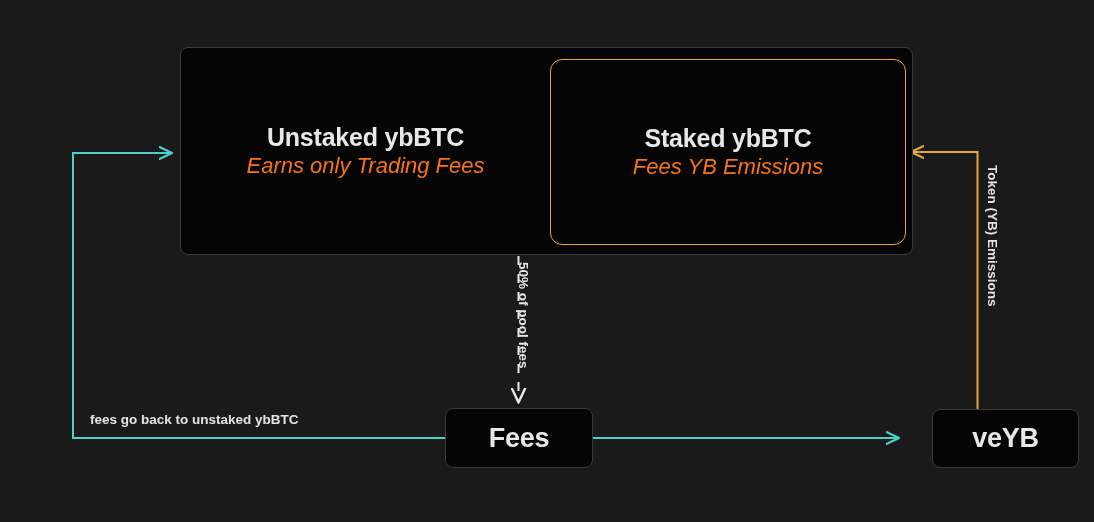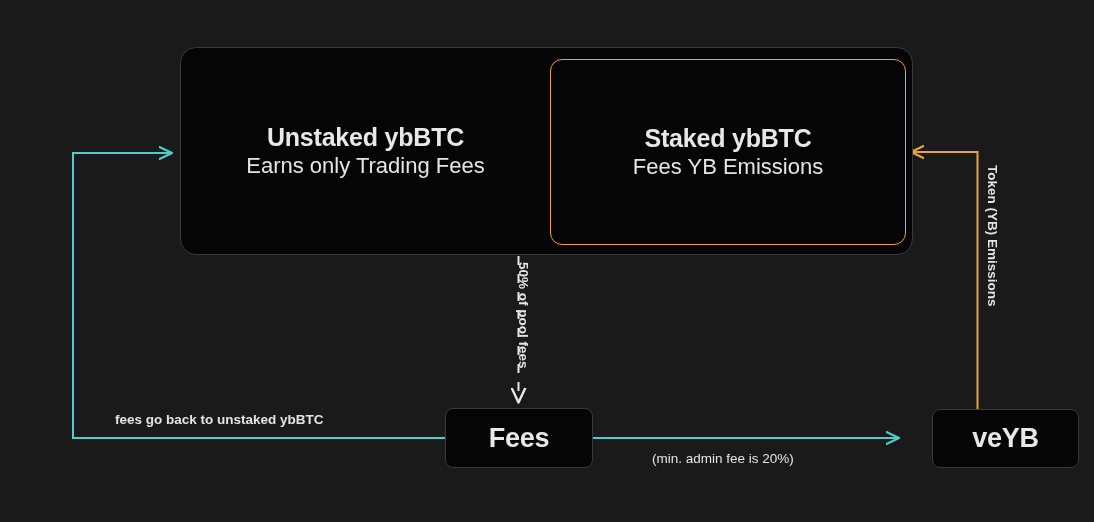--- a/index.html
+++ b/index.html
@@ -33,21 +33,21 @@
 
   
   .outer-card {
     position: absolute;
     left: 180px;
     top: 47px;
     width: 733px;
     height: 208px;
     background: #050505;
     border: 1px solid #3a3a3c;
-    border-radius: 16px;
+    border-radius: 8px;
     box-sizing: border-box;
   }
   .pane {
     position: absolute;
     top: 0;
     height: 100%;
     display: flex;
     flex-direction: column;
     align-items: center;
     justify-content: center;
@@ -68,25 +68,26 @@
   }
   .pane-title {
     color: #e8e8e8;
     font-size: 25px;
     font-weight: bold;
     letter-spacing: -0.2px;
     line-height: 1.18;
     white-space: nowrap;
   }
   .pane-sub {
-    color: #e5e5e5;
+    color: #f97316;
     font-size: 22px;
     font-weight: normal;
     line-height: 1.25;
     white-space: nowrap;
+    font-style: italic;
   }
 
   .node {
     position: absolute;
     background: #050505;
     border: 1px solid #3a3a3c;
     border-radius: 8px;
     display: flex;
     align-items: center;
     justify-content: center;
@@ -112,21 +113,21 @@
   
   .edge-label {
     position: absolute;
     color: #e4e4e4;
     font-size: 13.5px;
     font-weight: bold;
     white-space: nowrap;
     line-height: 1.28;
   }
   .label-left-return {
-    left: 115px;
+    left: 90px;
     top: 411px;
   }
   .label-admin-top {
     left: 652px;
     top: 394px;
     white-space: pre-line;
   }
   .label-admin-bottom {
     left: 652px;
     top: 450px;
@@ -200,19 +201,18 @@
 
   </div>
 
   <div class="node node-fees">Fees</div>
 
   <div class="node node-veyb">veYB</div>
 
   <div class="edge-label label-left-return">fees go back to unstaked ybBTC</div>
 
 
-  <div class="edge-label label-admin-bottom">(min. admin fee is 20%)</div>
 
   <div class="label-vertical label-pool-fees">50% of pool fees</div>
 
   <div class="label-vertical label-token-emissions">Token (YB) Emissions</div>
 
 </div>
 
 </body></html>

